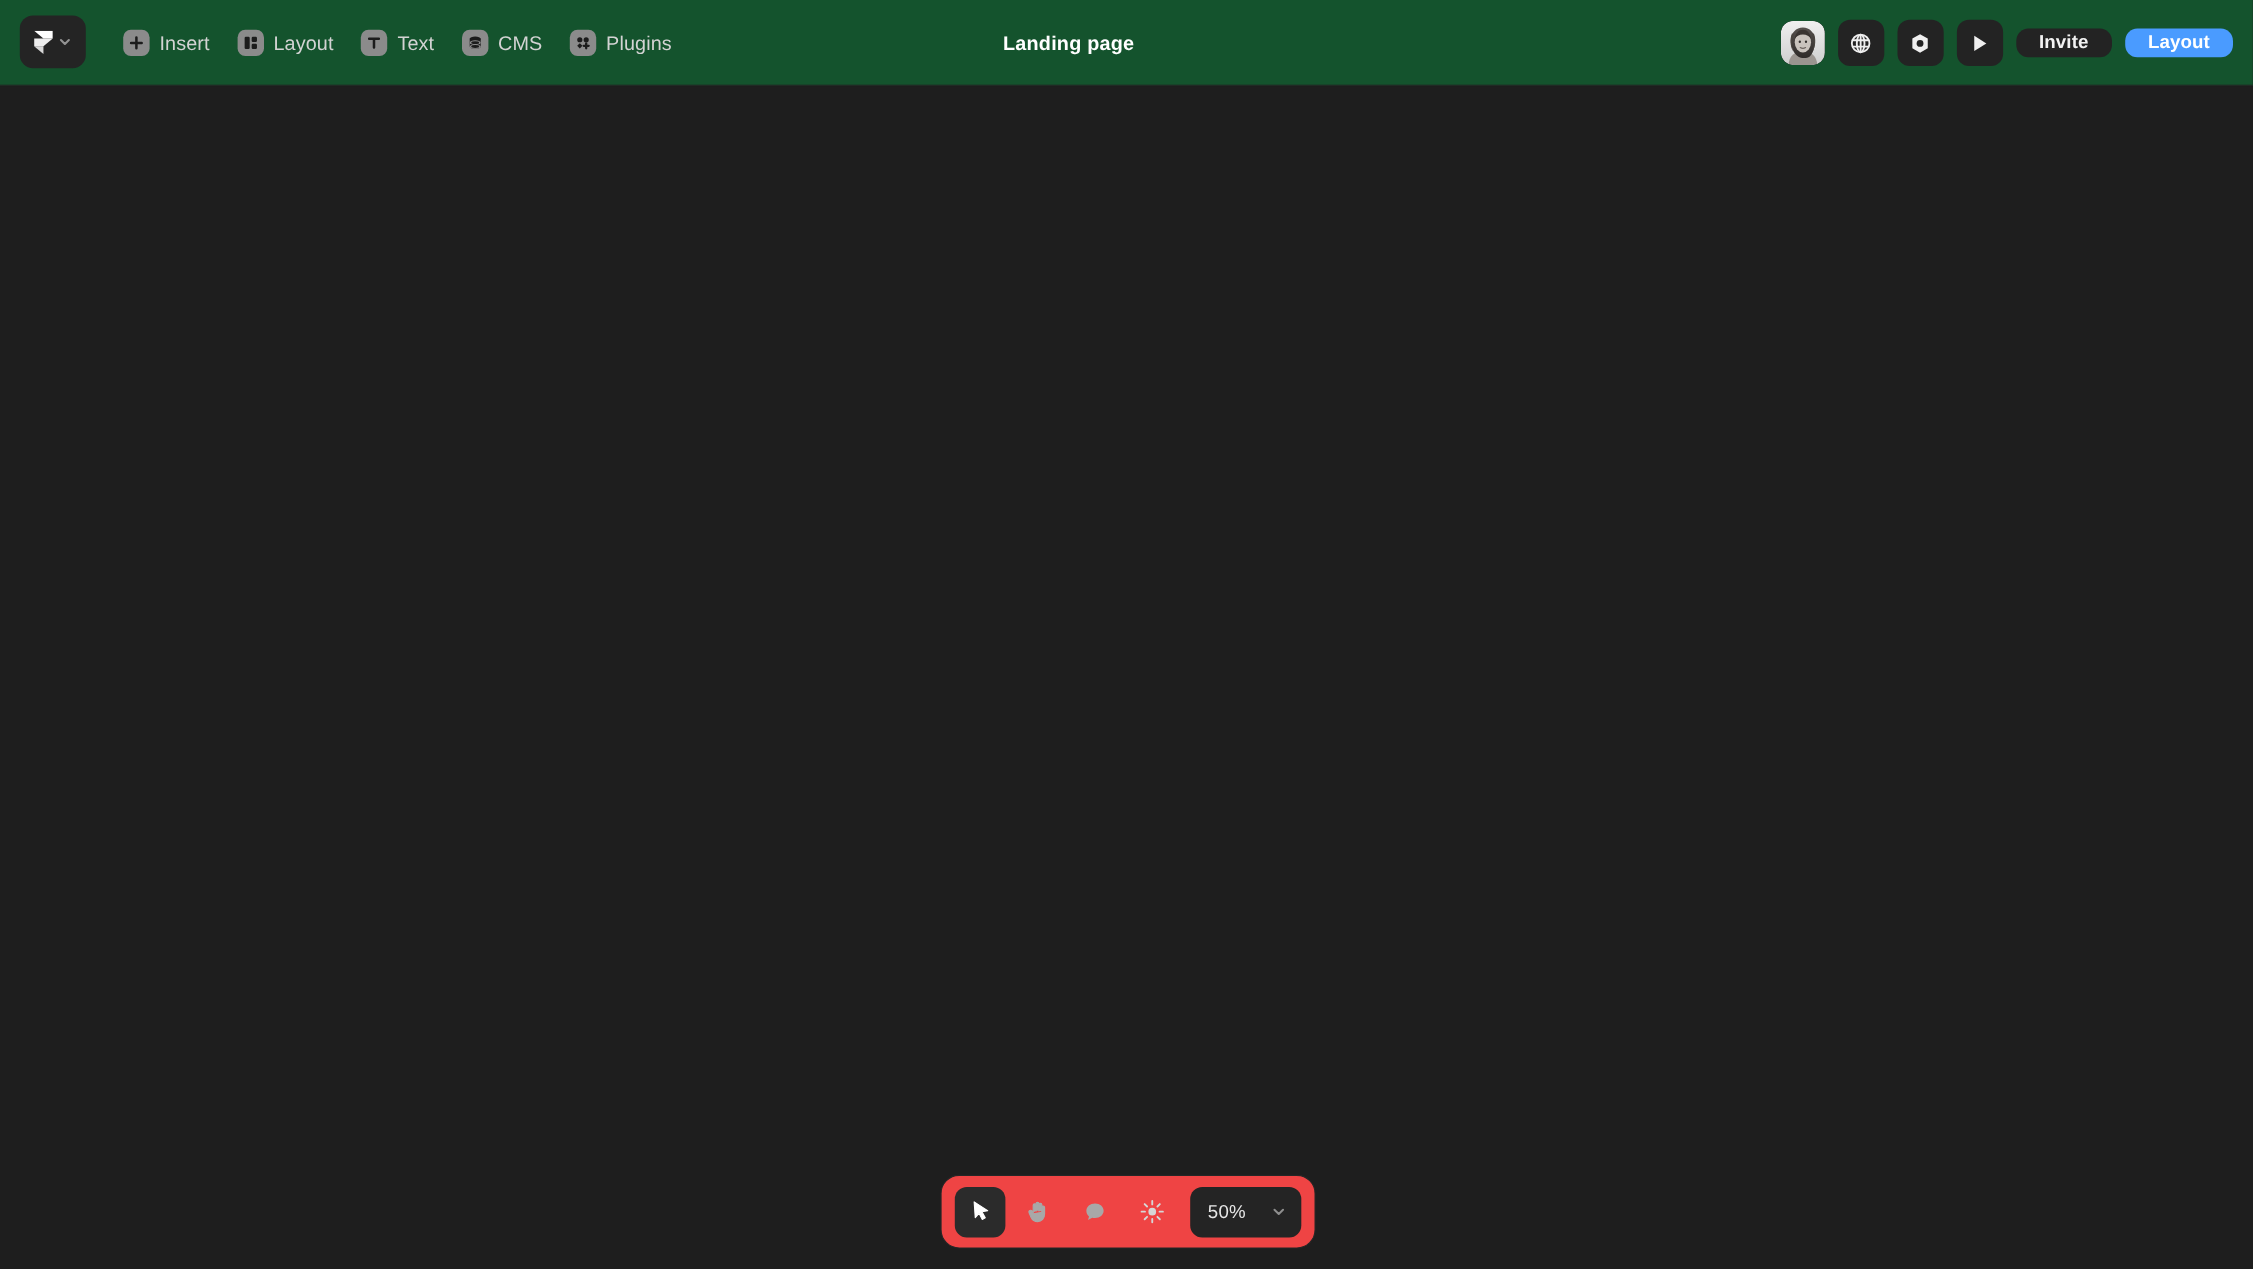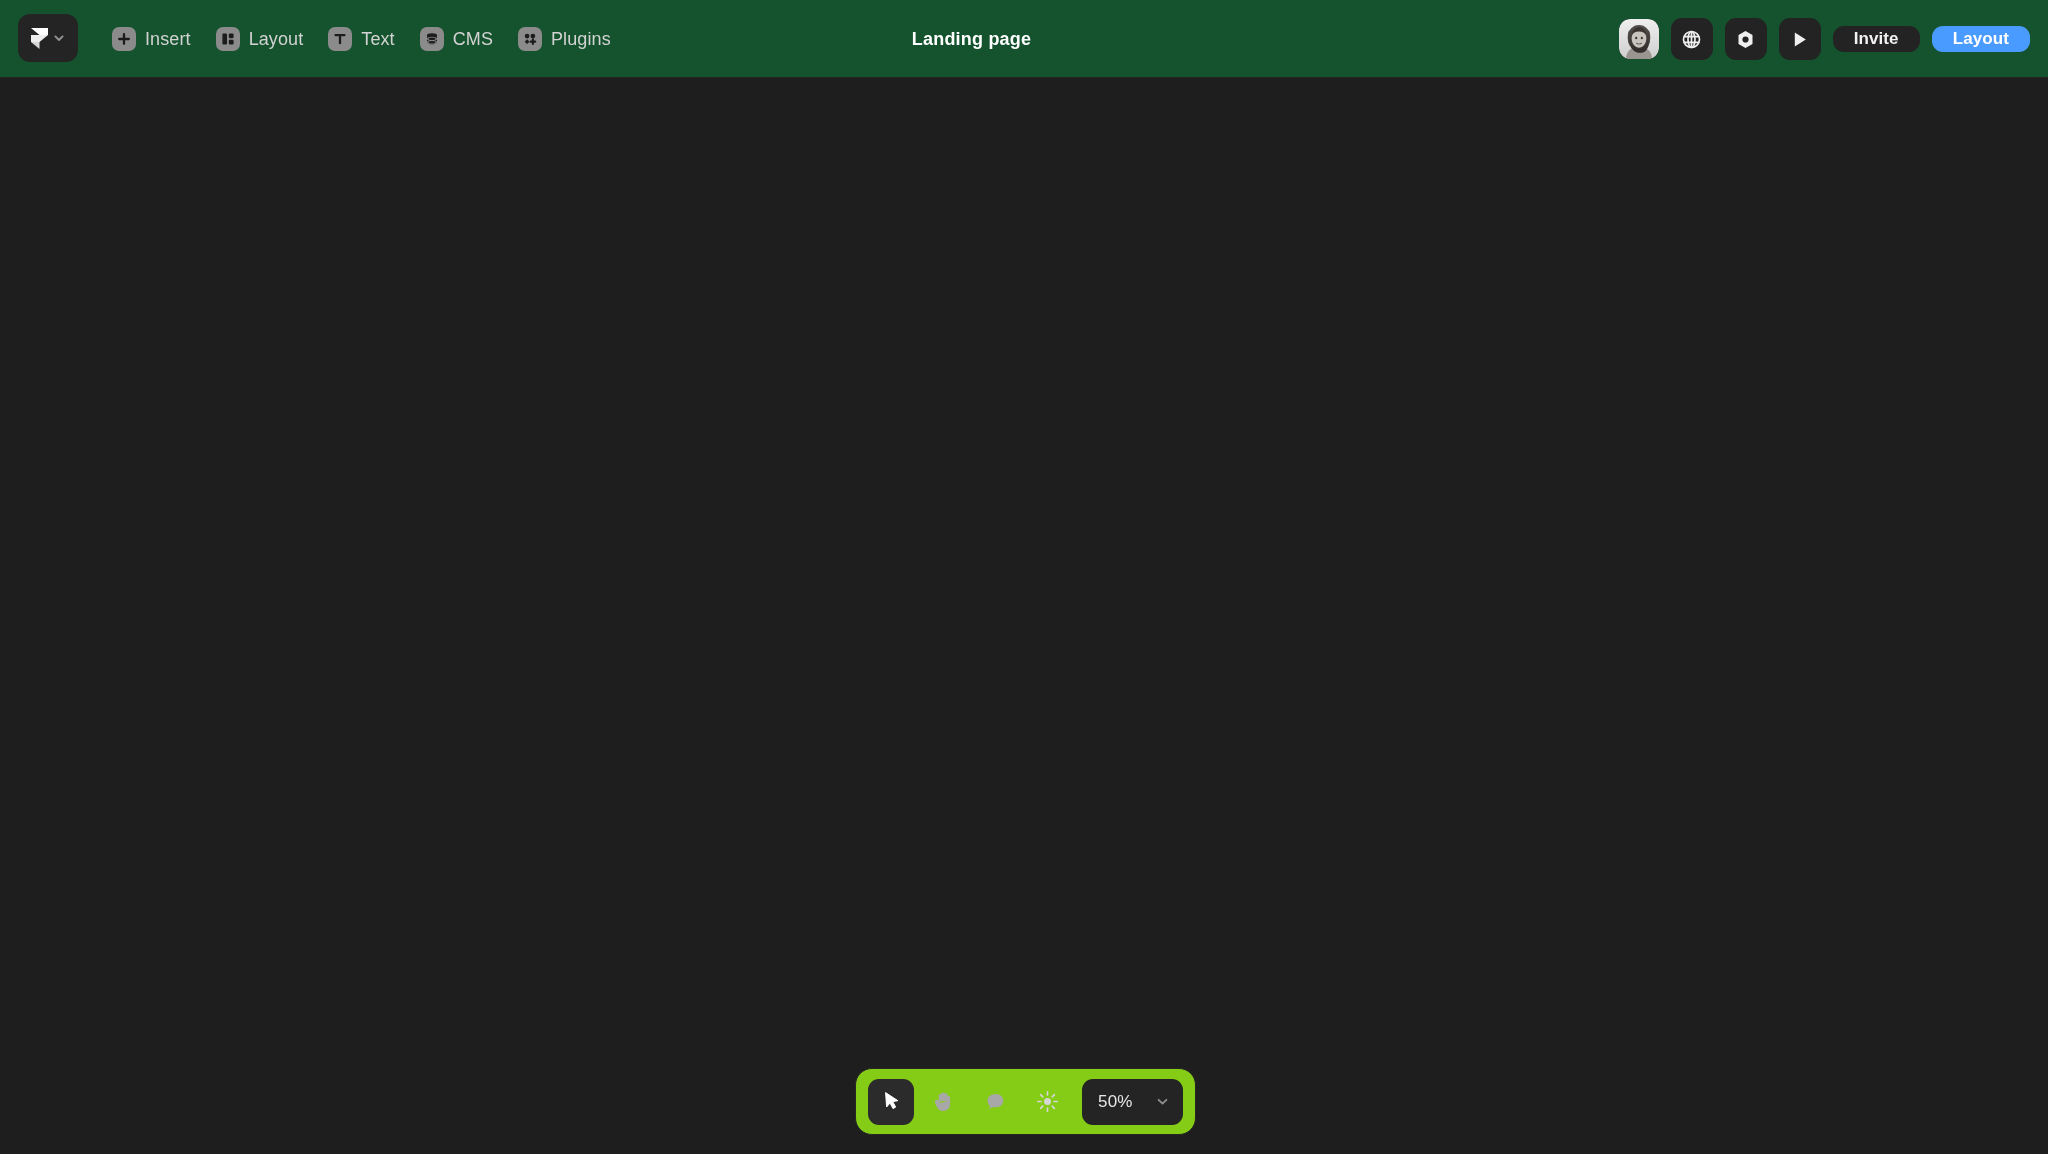--- a/index.html
+++ b/index.html
@@ -99,21 +99,21 @@
   #canvas {
     position:absolute; left:0; top:79px;
     width:2048px; height:1075px;
     background:#1e1e1e;
   }
 
   
   #bottombar {
     position:absolute; left:855px; top:1068px;
     height:67px;
-    background:#84cc16;
+    background:#ef4444;
     border:1px solid #262626;
     border-radius:17px;
     display:flex; align-items:center;
     padding:0 12px; gap:6px;
   }
   .tool-btn {
     width:46px; height:46px; border-radius:11px;
     display:flex; align-items:center; justify-content:center;
     cursor:pointer; flex:0 0 auto;
     background:transparent;

